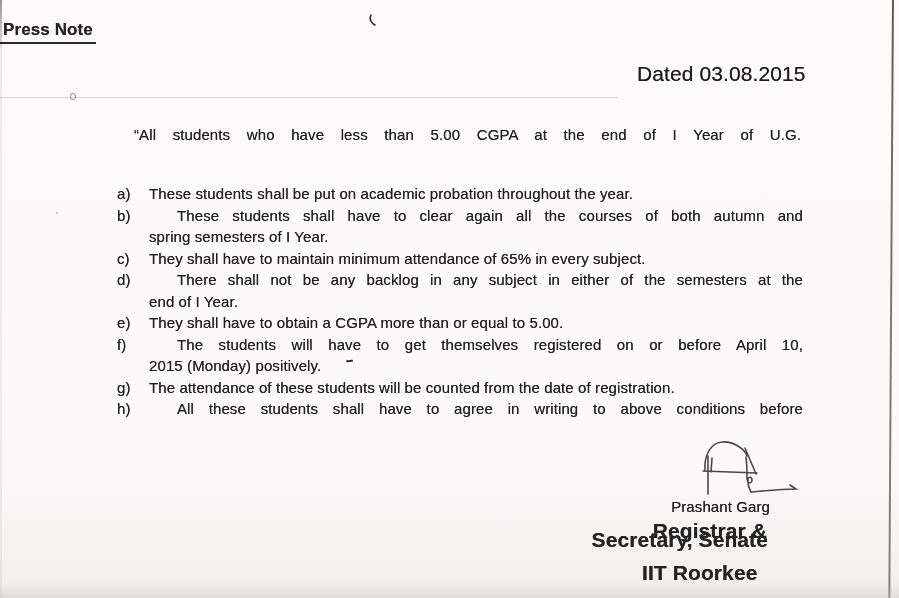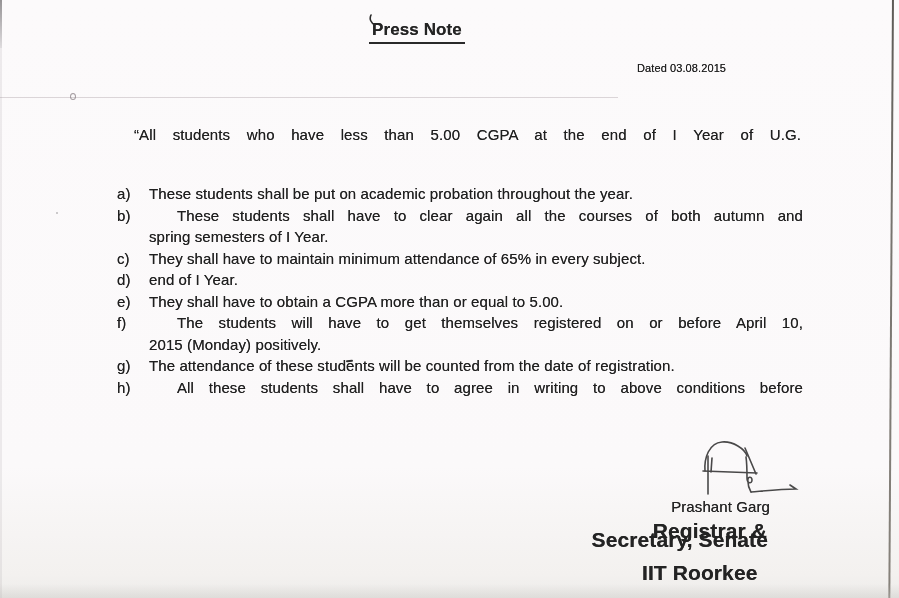--- a/index.html
+++ b/index.html
@@ -7,31 +7,31 @@
     position:relative;
     width:899px;height:598px;
     background:linear-gradient(180deg,#fcfafb 0%,#fbf9fa 78%,#f3f1ef 96%,#edecea 100%);
     overflow:hidden;
     font-family:"Liberation Sans","DejaVu Sans",sans-serif;
     color:#1f1f1f;
   }
   .ink{ text-shadow:0 0 0.4px rgba(25,25,25,0.75); letter-spacing:0.1px; }
 
   
-  .title-row{position:absolute;left:0;top:20px;width:834px;text-align:center;}
+  .title-row{position:absolute;left:0;top:20px;width:834px;}
   .title{
     display:inline-block;
     font-size:17px;font-weight:bold;color:#242424;
     border-bottom:2.5px solid #2a2a2a;
     padding:0 3px 2px 3px;
   }
   .title-tick{position:absolute;left:366px;top:14px;width:12px;height:13px;}
 
   
-  .date{position:absolute;left:637px;top:62px;font-size:11px;color:#1d1d1d;}
+  .date{position:absolute;left:637px;top:62px;font-size:21px;color:#1d1d1d;}
 
   
   .intro{position:absolute;left:106px;top:124px;width:667px;font-size:15px;line-height:21.5px;}
   .iline{width:100%;}
   .stretch{text-align:justify;text-align-last:justify;margin-left:28px;}
 
   
   .conds{position:absolute;left:116px;top:183px;width:661px;font-size:15px;line-height:21.5px;}
   .cond{position:relative;padding-left:33px;}
   .letter{position:absolute;left:1px;top:0;}
@@ -95,20 +95,21 @@
       <span class="letter">b)</span>
       <div class="cline stretch">These students shall have to clear again all the courses of both autumn and</div>
       <div class="cline">spring semesters of I Year.</div>
     </div>
     <div class="cond">
       <span class="letter">c)</span>
       <div class="cline">They shall have to maintain minimum attendance of 65% in every subject.</div>
     </div>
     <div class="cond">
       <span class="letter">d)</span>
+      <div class="cline stretch">There shall not be any backlog in any subject in either of the semesters at the</div>
       <div class="cline">end of I Year.</div>
     </div>
     <div class="cond">
       <span class="letter">e)</span>
       <div class="cline">They shall have to obtain a CGPA more than or equal to 5.00.</div>
     </div>
     <div class="cond">
       <span class="letter">f)</span>
       <div class="cline stretch">The students will have to get themselves registered on or before April 10,</div>
       <div class="cline">2015 (Monday) positively.</div>

